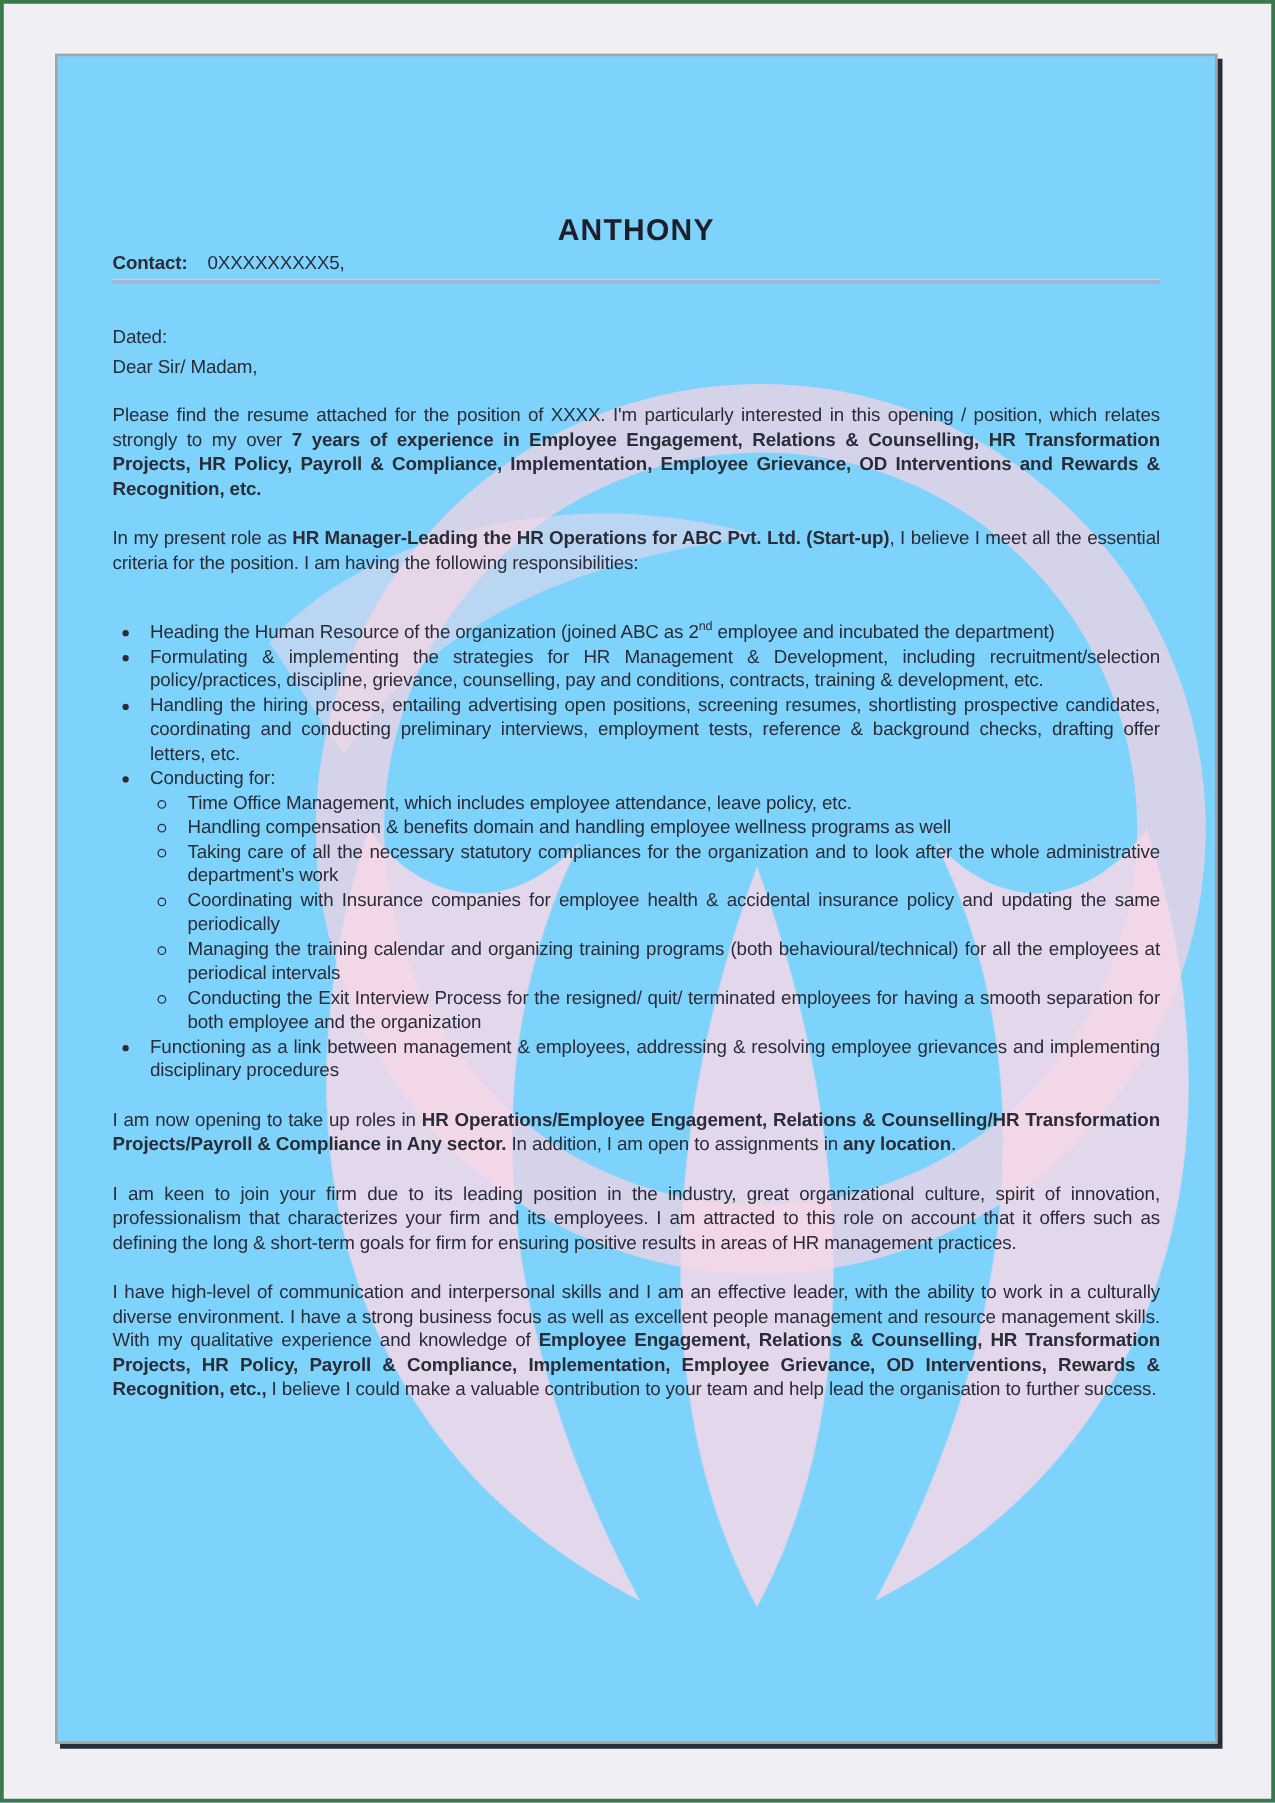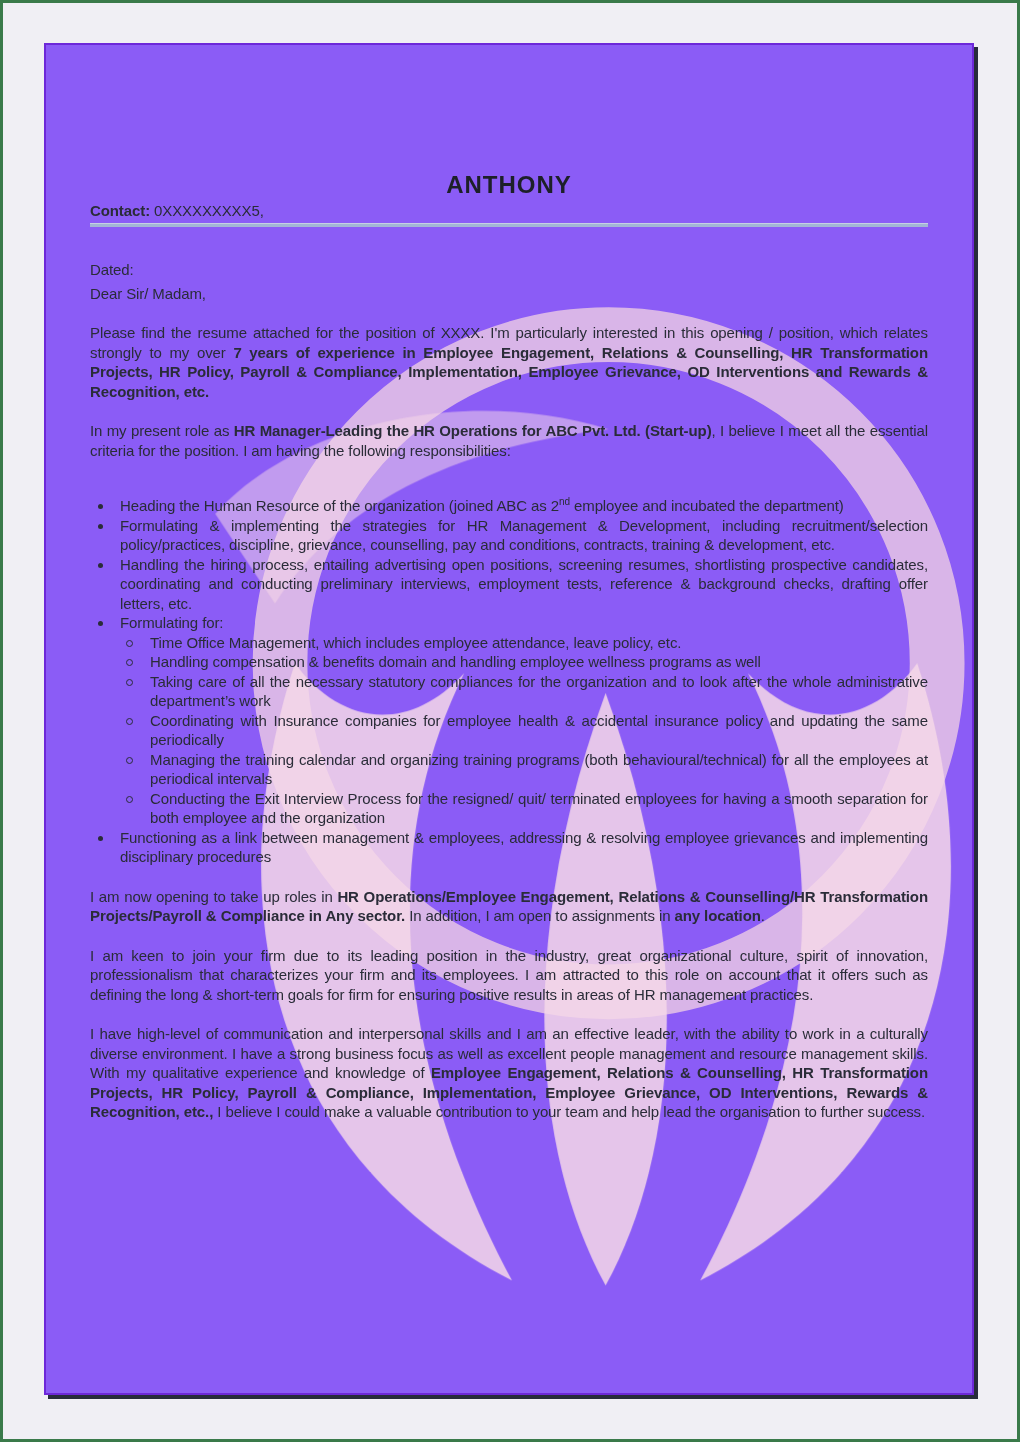--- a/index.html
+++ b/index.html
@@ -7,22 +7,22 @@
     width:1020px;height:1442px;position:relative;
     background:#f0eff4;
     font-family:"Liberation Sans","DejaVu Sans",sans-serif;
     overflow:hidden;
     box-sizing:border-box;
     border:3px solid #3a7a4a;
   }
   .page{
     position:absolute;left:41px;top:40px;
     width:930px;height:1352px;
-    background:#8b5cf6;
-    border:2px solid #6d28d9;
+    background:#7dd3fc;
+    border:2px solid #a3a3a3;
     box-shadow:4px 4px 0 #272c3c;
     box-sizing:border-box;
     overflow:hidden;
   }
   .watermark{
     position:absolute;left:0;top:0;width:100%;height:100%;
     z-index:0;pointer-events:none;
   }
   .content{
     position:relative;z-index:1;
@@ -35,21 +35,21 @@
   .title{
     margin:125px 0 0 0;
     text-align:center;
     font-size:24px;
     line-height:30px;
     font-weight:bold;
     letter-spacing:1px;
     color:#1d2029;
   }
   .meta-line{line-height:21px;}
-  .meta-line b{margin-right:4px;}
+  .meta-line b{margin-right:16px;}
   .header-rule{
     height:3px;margin-top:2px;
     background:#a3b6d6;
     border-top:1px solid #c6d0e4;
   }
   .dated{margin-top:33px;}
   .salutation{margin-top:4px;}
   .para{margin:20px 0 0 0;text-align:justify;}
   .list{margin-top:36px;}
   .li{position:relative;text-align:justify;}
@@ -99,21 +99,21 @@
 
     <div class="salutation">Dear Sir/ Madam,</div>
 
     <div id="letter-body">
         <p class="para"><span>Please find the resume attached for the position of XXXX. I'm particularly interested in this opening / position, which relates strongly to my over </span><b>7 years of experience in Employee Engagement, Relations &amp; Counselling, HR Transformation Projects, HR Policy, Payroll &amp; Compliance, Implementation, Employee Grievance, OD Interventions and Rewards &amp; Recognition, etc.</b></p>
         <p class="para"><span>In my present role as </span><b>HR Manager-Leading the HR Operations for ABC Pvt. Ltd. (Start-up)</b><span>, I believe I meet all the essential criteria for the position. I am having the following responsibilities:</span></p>
         <div class="list">
           <div class="li lvl1"><span>Heading the Human Resource of the organization (joined ABC as 2</span><sup>nd</sup><span> employee and incubated the department)</span></div>
           <div class="li lvl1"><span>Formulating &amp; implementing the strategies for HR Management &amp; Development, including recruitment/selection policy/practices, discipline, grievance, counselling, pay and conditions, contracts, training &amp; development, etc.</span></div>
           <div class="li lvl1"><span>Handling the hiring process, entailing advertising open positions, screening resumes, shortlisting prospective candidates, coordinating and conducting preliminary interviews, employment tests, reference &amp; background checks, drafting offer letters, etc.</span></div>
-          <div class="li lvl1"><span>Formulating for:</span></div>
+          <div class="li lvl1"><span>Conducting for:</span></div>
           <div class="li lvl2"><span>Time Office Management, which includes employee attendance, leave policy, etc.</span></div>
           <div class="li lvl2"><span>Handling compensation &amp; benefits domain and handling employee wellness programs as well</span></div>
           <div class="li lvl2"><span>Taking care of all the necessary statutory compliances for the organization and to look after the whole administrative department’s work</span></div>
           <div class="li lvl2"><span>Coordinating with Insurance companies for employee health &amp; accidental insurance policy and updating the same periodically</span></div>
           <div class="li lvl2"><span>Managing the training calendar and organizing training programs (both behavioural/technical) for all the employees at periodical intervals</span></div>
           <div class="li lvl2"><span>Conducting the Exit Interview Process for the resigned/ quit/ terminated employees for having a smooth separation for both employee and the organization</span></div>
           <div class="li lvl1"><span>Functioning as a link between management &amp; employees, addressing &amp; resolving employee grievances and implementing disciplinary procedures</span></div>
         </div>
         <p class="para"><span>I am now opening to take up roles in </span><b>HR Operations/Employee Engagement, Relations &amp; Counselling/HR Transformation Projects/Payroll &amp; Compliance in Any sector.</b><span> In addition, I am open to assignments in </span><b>any location</b><span>.</span></p>
         <p class="para"><span>I am keen to join your firm due to its leading position in the industry, great organizational culture, spirit of innovation, professionalism that characterizes your firm and its employees. I am attracted to this role on account that it offers such as defining the long &amp; short-term goals for firm for ensuring positive results in areas of HR management practices.</span></p>

